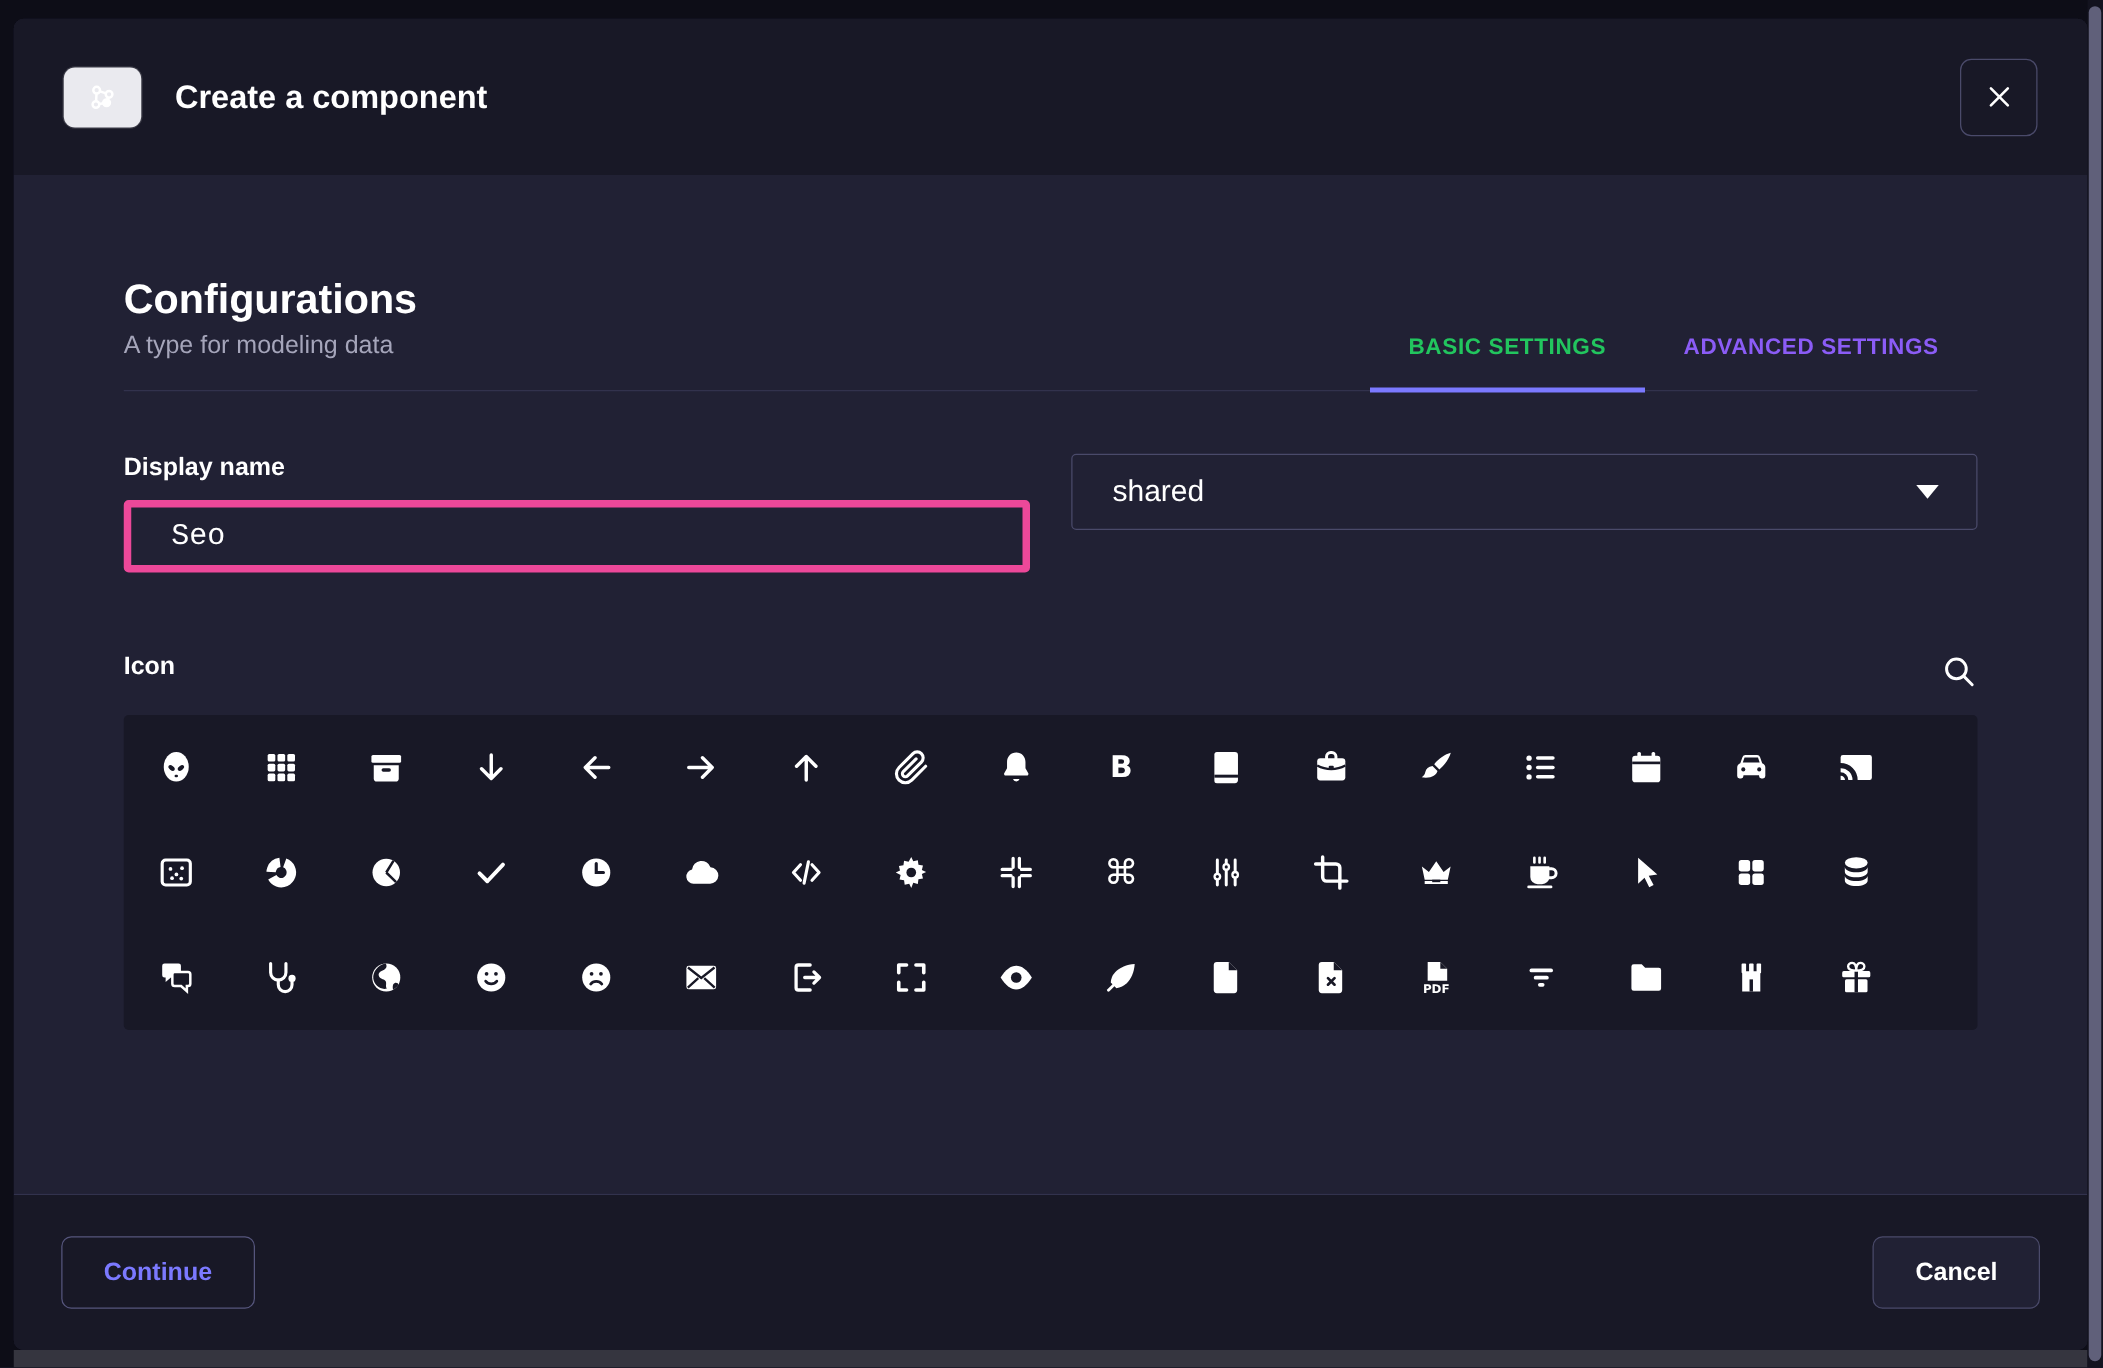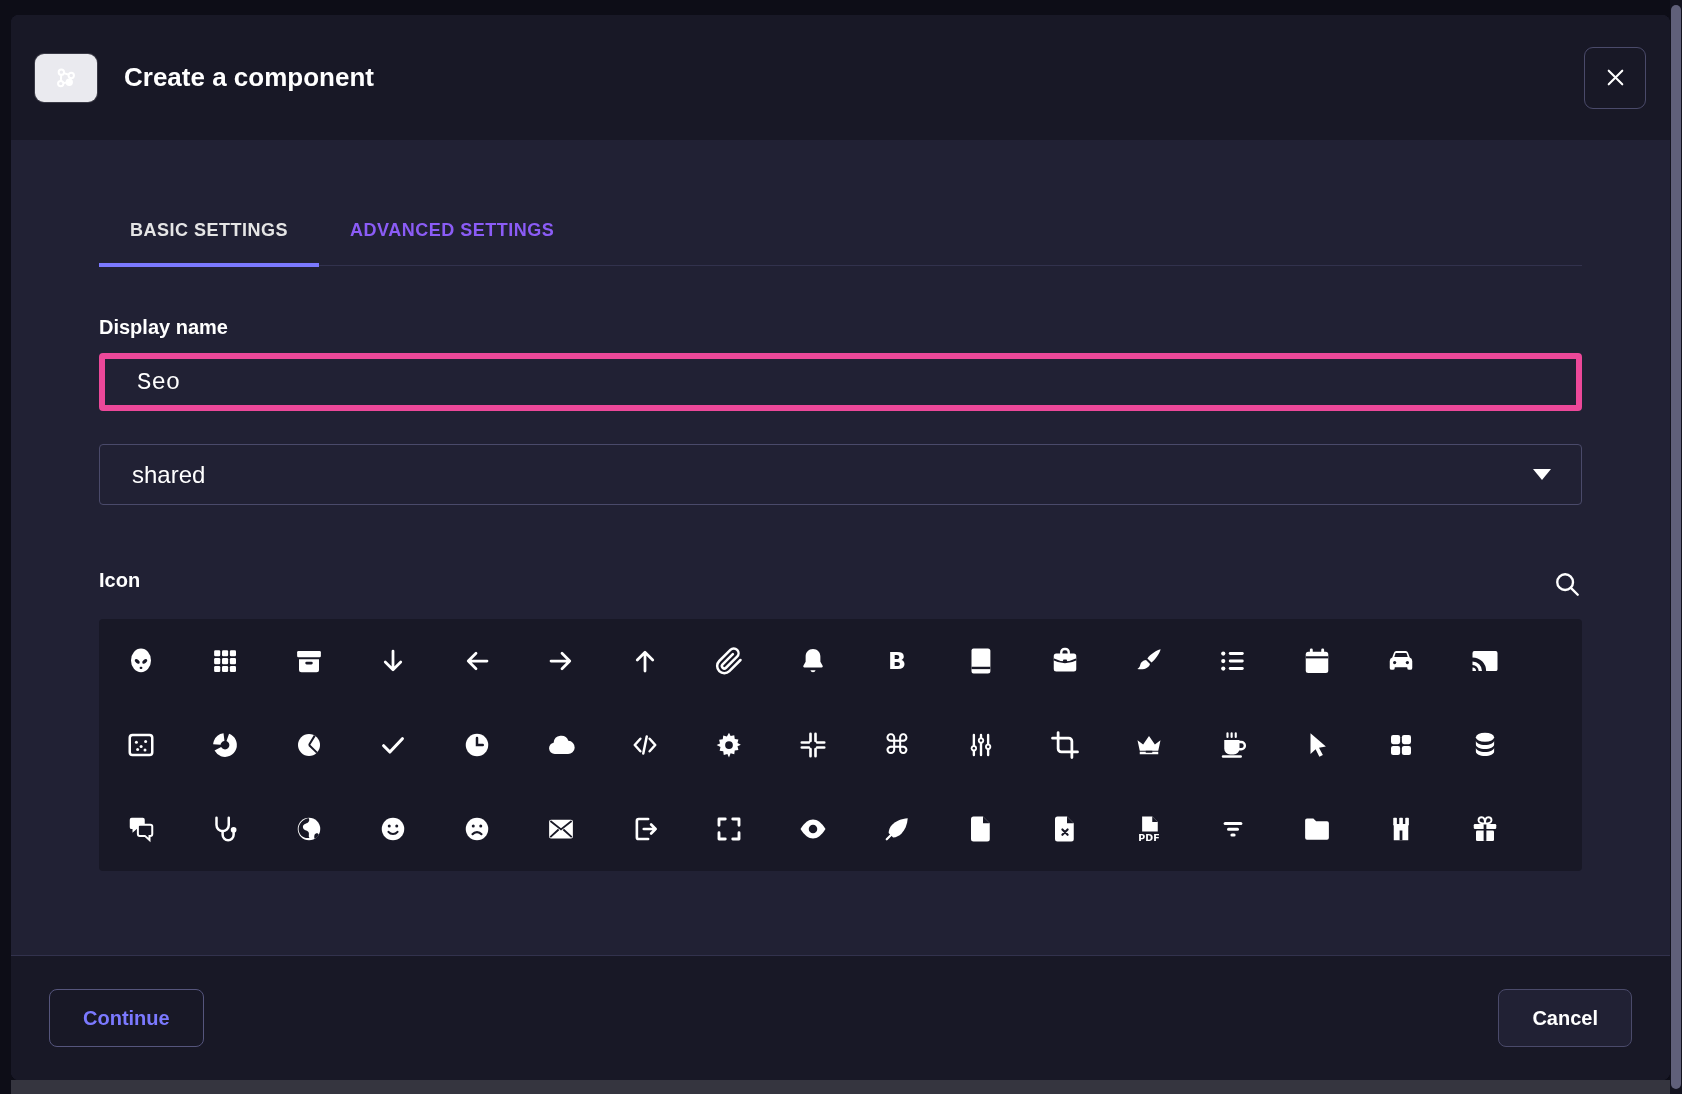--- a/index.html
+++ b/index.html
@@ -8,21 +8,21 @@
     width:1682px; height:1094px; position:relative; overflow:hidden;
     background:#0d0d17; font-family:"Liberation Sans", sans-serif;
   }
   .modal {
     position:absolute; left:11px; top:15px; width:1659px; height:1065px;
     background:#212134; border-radius:8px; overflow:hidden;
     display:flex; flex-direction:column;
   }
   .modal-header {
     flex:0 0 125px; background:#181826; display:flex; align-items:center;
-    padding:0 24px;
+    padding:0 40px;
   }
   .app-icon {
     width:62px; height:48px; border-radius:9px; background:#eaeaef;
     display:flex; align-items:center; justify-content:center;
     box-shadow:0 0 0 1px rgba(255,255,255,.15);
   }
   .modal-title { margin-left:27px; font-size:26px; font-weight:700; color:#ffffff; }
   .close-btn {
     margin-left:auto; width:62px; height:62px; border-radius:9px;
     border:1px solid #4a4a6a; background:transparent; display:flex;
@@ -34,22 +34,22 @@
     align-items:flex-end; border-bottom:1px solid #32324d;
   }
   .head-titles { padding-bottom:24px; }
   .page-heading { margin:0; font-size:33px; font-weight:700; color:#ffffff; }
   .page-subheading { margin:7px 0 0 0; font-size:20px; color:#a5a5ba; }
   .tabs { display:flex; }
   .tab {
     padding:0 31px 24px; font-size:18px; font-weight:700; letter-spacing:.5px;
     color:#8b5cf6; cursor:pointer; white-space:nowrap;
   }
-  .tab.active { color:#e5e5e5; border-bottom:4px solid #7b79ff; margin-bottom:-2px; padding-bottom:20px; }
-  .form-row { margin-top:50px; display:flex; gap:33px;flex-direction:column; }
+  .tab.active { color:#22c55e; border-bottom:4px solid #7b79ff; margin-bottom:-2px; padding-bottom:20px; }
+  .form-row { margin-top:50px; display:flex; gap:33px; }
   .field { flex:1 1 0; min-width:0; }
   .field-label { display:block; font-size:20px; font-weight:700; color:#ffffff; margin-bottom:14px; }
   .text-input {
     width:100%; height:58px; background:#212134; border:6px solid #ec4899;
     border-radius:4px; color:#ffffff; font-size:24px; padding:0 32px;
     font-family:Liberation Mono, monospace; outline:none;
   }
   .select {
     width:100%; height:61px; background:#212134; border:1px solid #4a4a6a;
     border-radius:4px; color:#ffffff; font-size:24px; padding:0 30px 0 32px;
@@ -100,20 +100,24 @@
       <span style="display:flex;">
         <svg viewBox="0 0 24 24" width="25" height="25">
             <path d="M5.5 5.5l13 13M18.5 5.5l-13 13" stroke="#ffffff" stroke-width="2" stroke-linecap="round"></path>
           </svg>
       </span>
     </button>
   </div>
 
   <div class="modal-body">
     <div class="section-head">
+      <div class="head-titles">
+        <h1 class="page-heading">Configurations</h1>
+        <p class="page-subheading">A type for modeling data</p>
+      </div>
       <div class="tabs">
         <div class="tab active">BASIC SETTINGS</div>
         <div class="tab">ADVANCED SETTINGS</div>
       </div>
     </div>
 
     <div class="form-row">
       <div class="field">
         <label class="field-label">Display name</label>
         <input class="text-input" type="text" value="Seo" style="">

